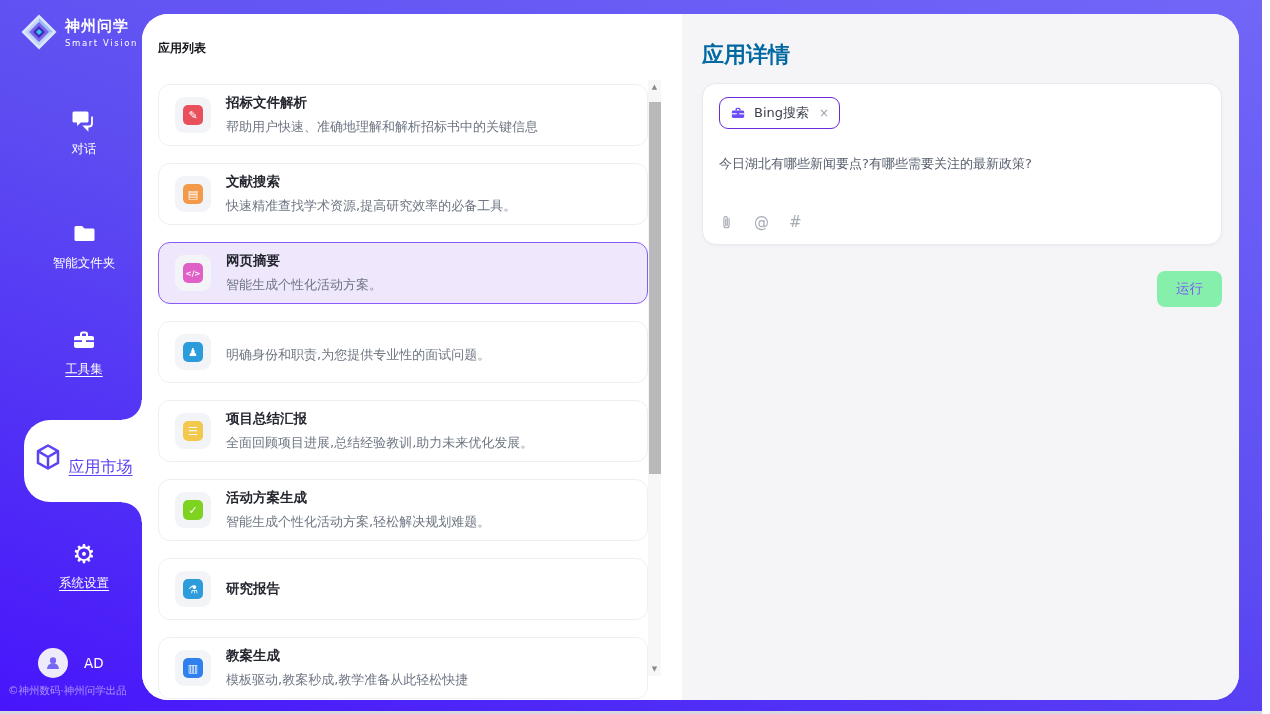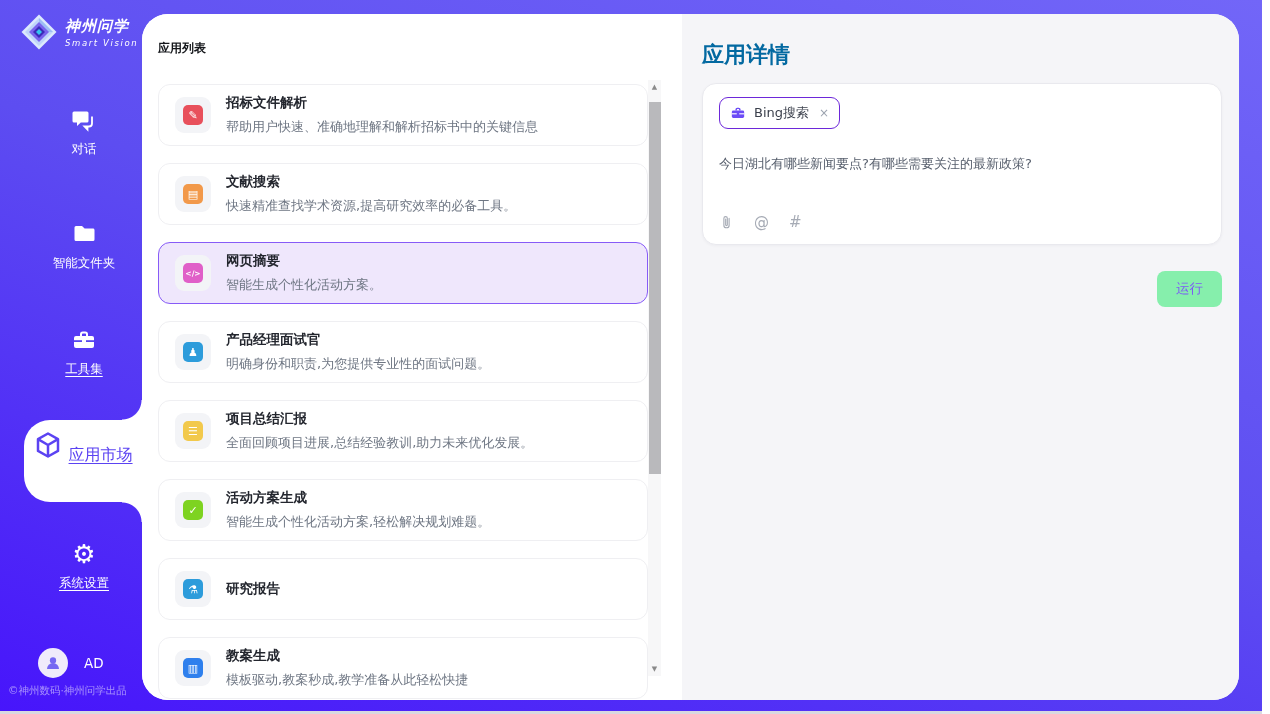--- a/index.html
+++ b/index.html
@@ -3,30 +3,30 @@
 <meta charset="utf-8">
 <style>
   * { margin:0; padding:0; box-sizing:border-box; }
   html,body { width:1270px; height:714px; background:#fff; font-family:"DejaVu Sans","Liberation Sans",sans-serif; overflow:hidden; }
   .frame { position:absolute; left:0; top:0; width:1262px; height:711px;
            background:linear-gradient(200deg,#7266F8 0%,#5D4DF1 48%,#4715FB 100%); }
   .frame-bottom-line { position:absolute; left:0; top:711px; width:1262px; height:3px; background:#D8D8E0; }
 
   
   .sidebar { position:absolute; left:0; top:0; width:142px; height:711px; color:#fff; }
-  .logo { position:absolute; left:20px; top:13px; display:flex; align-items:center; gap:7px;font-style:italic; }
+  .logo { position:absolute; left:20px; top:13px; display:flex; align-items:center; gap:7px; }
   .logo-text-name { font-size:15px; font-weight:bold; letter-spacing:1px; }
   .logo-text-tag { font-size:8.5px; letter-spacing:1.6px; margin-top:2px; }
   .nav-item { position:absolute; left:0; width:168px; text-align:center; cursor:pointer; }
   .nav-item .nico { height:28px; display:flex; align-items:center; justify-content:center; }
   .nav-item .nlabel { display:block; font-size:12.5px; margin-top:7px; }
   .nlabel.u { text-decoration:underline; text-underline-offset:3px; }
   .nav-active-bubble { position:absolute; left:24px; width:118px; top:420px; height:82px;
         background:#fff; border-radius:26px 0 0 26px; color:#5B43F2; text-align:center;
-        padding-top:10px; cursor:pointer; }
+        padding-top:22px; cursor:pointer; }
   .nav-active-bubble::before { content:''; position:absolute; right:0; top:-20px; width:20px; height:20px;
         background:radial-gradient(circle 20px at 0 0, rgba(255,255,255,0) 19px, #fff 20px); }
   .nav-active-bubble::after { content:''; position:absolute; right:0; bottom:-20px; width:20px; height:20px;
         background:radial-gradient(circle 20px at 0 100%, rgba(255,255,255,0) 19px, #fff 20px); }
   .gear-glyph { font-size:26px; line-height:26px; }
   .user-row { position:absolute; left:38px; top:648px; display:flex; align-items:center; gap:16px; }
   .avatar { width:30px; height:30px; border-radius:50%; background:#F0EBFB; color:#7668F2;
             display:flex; align-items:center; justify-content:center; }
   .user-initials { font-size:13.5px; color:#fff; }
   .side-footer { position:absolute; left:8px; top:684px; font-size:10.5px; color:rgba(255,255,255,0.5); white-space:nowrap;text-align:right; }
@@ -185,21 +185,20 @@
     <span class="app-texts">
       <div class="app-name">网页摘要</div>
       <div class="app-desc">智能生成个性化活动方案。</div>
     </span>
   </div>
         <div class="app-card">
     <span class="tile">
       <span class="tile-inner" style="background: rgb(45, 156, 219);">♟</span>
     </span>
     <span class="app-texts">
-      <div class="app-name">产品经理面试官</div>
       <div class="app-desc">明确身份和职责,为您提供专业性的面试问题。</div>
     </span>
   </div>
         <div class="app-card">
     <span class="tile">
       <span class="tile-inner" style="background: rgb(242, 201, 76);">☰</span>
     </span>
     <span class="app-texts">
       <div class="app-name">项目总结汇报</div>
       <div class="app-desc">全面回顾项目进展,总结经验教训,助力未来优化发展。</div>

